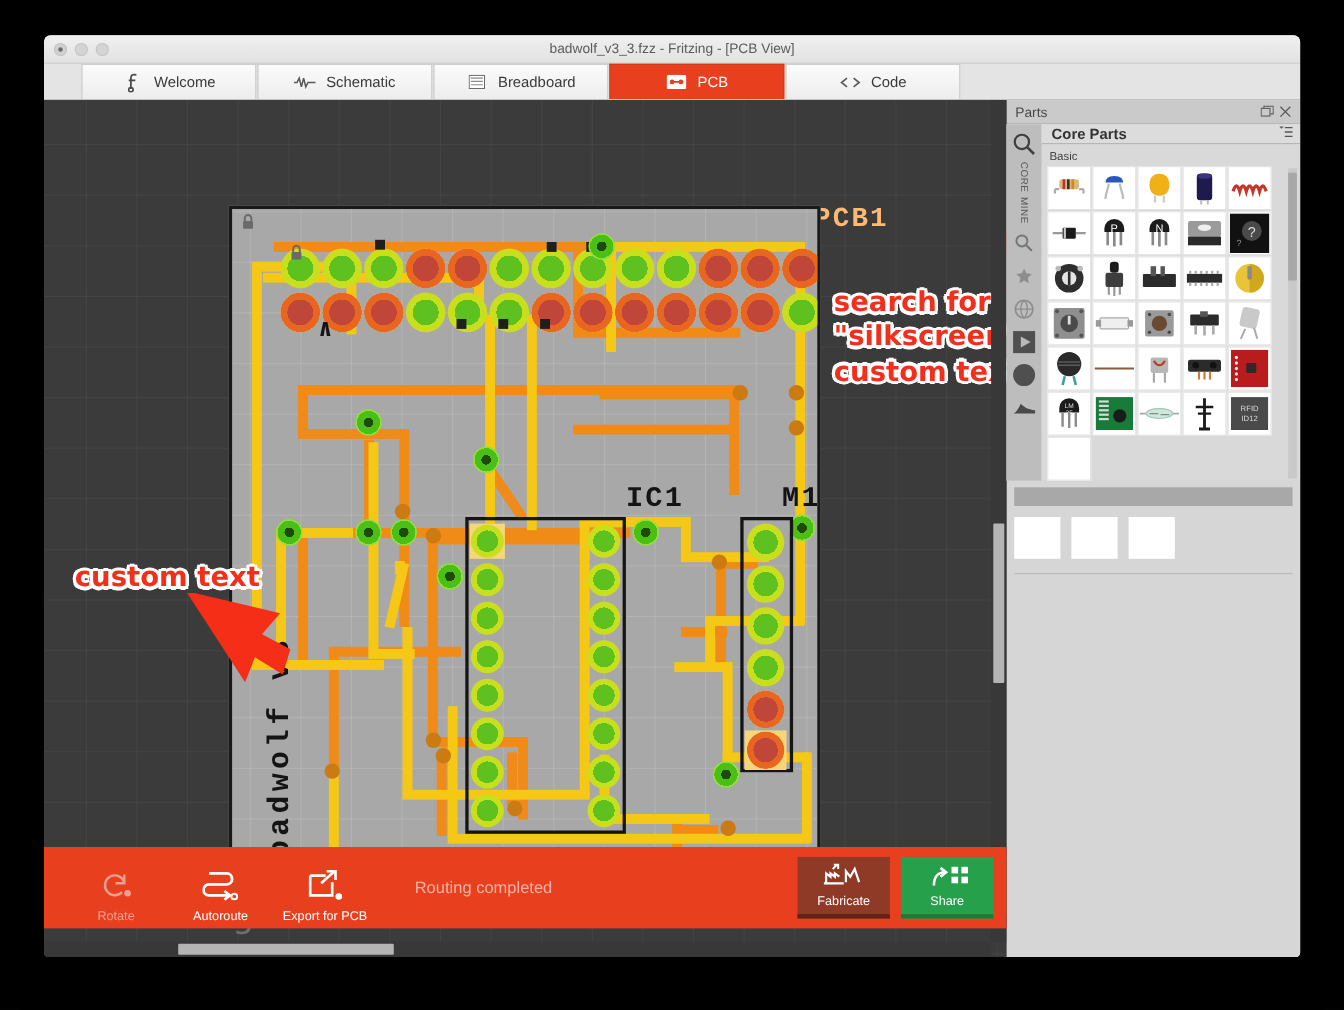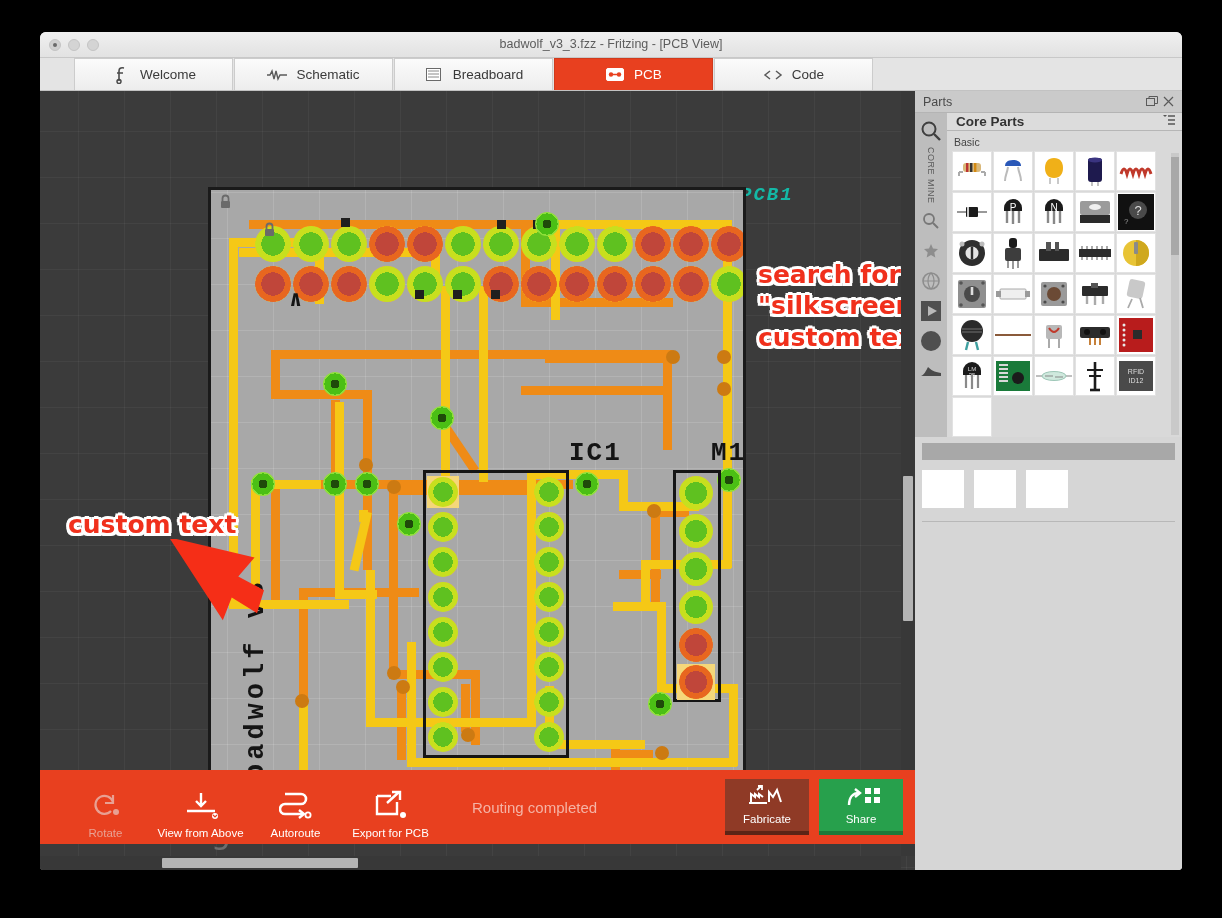--- a/index.html
+++ b/index.html
@@ -60,21 +60,21 @@
     background-image:
       linear-gradient(to right, rgba(255,255,255,.045) 1px, transparent 1px),
       linear-gradient(to bottom, rgba(255,255,255,.045) 1px, transparent 1px);
     background-size: 46px 46px;
     background-position: -8px -6px;
   }
 
   .pcb-label {
     position: absolute; left: 700px; top: 93px;
     font-family: "Liberation Mono", monospace;
-    font-size: 19px; letter-spacing: 2px; color: #14b8a6; font-weight: 600; font-style: italic;
+    font-size: 25px; letter-spacing: 2px; color: #fdba74; font-weight: 600;
   }
 
   
   .board {
     position: absolute; left: 168px; top: 96px;
     width: 538px; height: 612px;
     background: #a8a8a8;
     border: 3px solid #1a1a1a;
     overflow: hidden;
   }
@@ -856,31 +856,20 @@
           <svg width="30" height="30" viewBox="0 0 30 30">
               <path d="M22 12a9 9 0 10-2 9" fill="none" stroke="#e8a093" stroke-width="2.2"></path>
               <path d="M22 5v8h-8" fill="none" stroke="#e8a093" stroke-width="2.2"></path>
               <circle cx="25" cy="22" r="3" fill="#e8a093"></circle>
             </svg>
         </span>
         <span class="tlabel">Rotate</span>
       </div>
       <div class="tool">
         <span class="tglyph">
-          <svg width="40" height="28" viewBox="0 0 40 28">
-              <path d="M20 2v12M15 10l5 5 5-5" stroke="#fff" stroke-width="2.4" fill="none"></path>
-              <path d="M6 20h28" stroke="#fff" stroke-width="2.4"></path>
-              <circle cx="34" cy="25" r="3" fill="#fff"></circle>
-              <path d="M32 24l2 2 2-2" stroke="#e8401f" stroke-width="1.2" fill="none"></path>
-            </svg>
-        </span>
-        <span class="tlabel">View from Above</span>
-      </div>
-      <div class="tool">
-        <span class="tglyph">
           <svg width="34" height="30" viewBox="0 0 34 30">
               <path d="M6 4h16a5 5 0 010 10H6a5 5 0 000 10h18" fill="none" stroke="#fff" stroke-width="2.6"></path>
               <path d="M20 20l5 4-5 4" fill="none" stroke="#fff" stroke-width="2.4"></path>
               <circle cx="29" cy="25" r="2.6" fill="none" stroke="#fff" stroke-width="1.8"></circle>
             </svg>
         </span>
         <span class="tlabel">Autoroute</span>
       </div>
       <div class="tool">
         <span class="tglyph">

